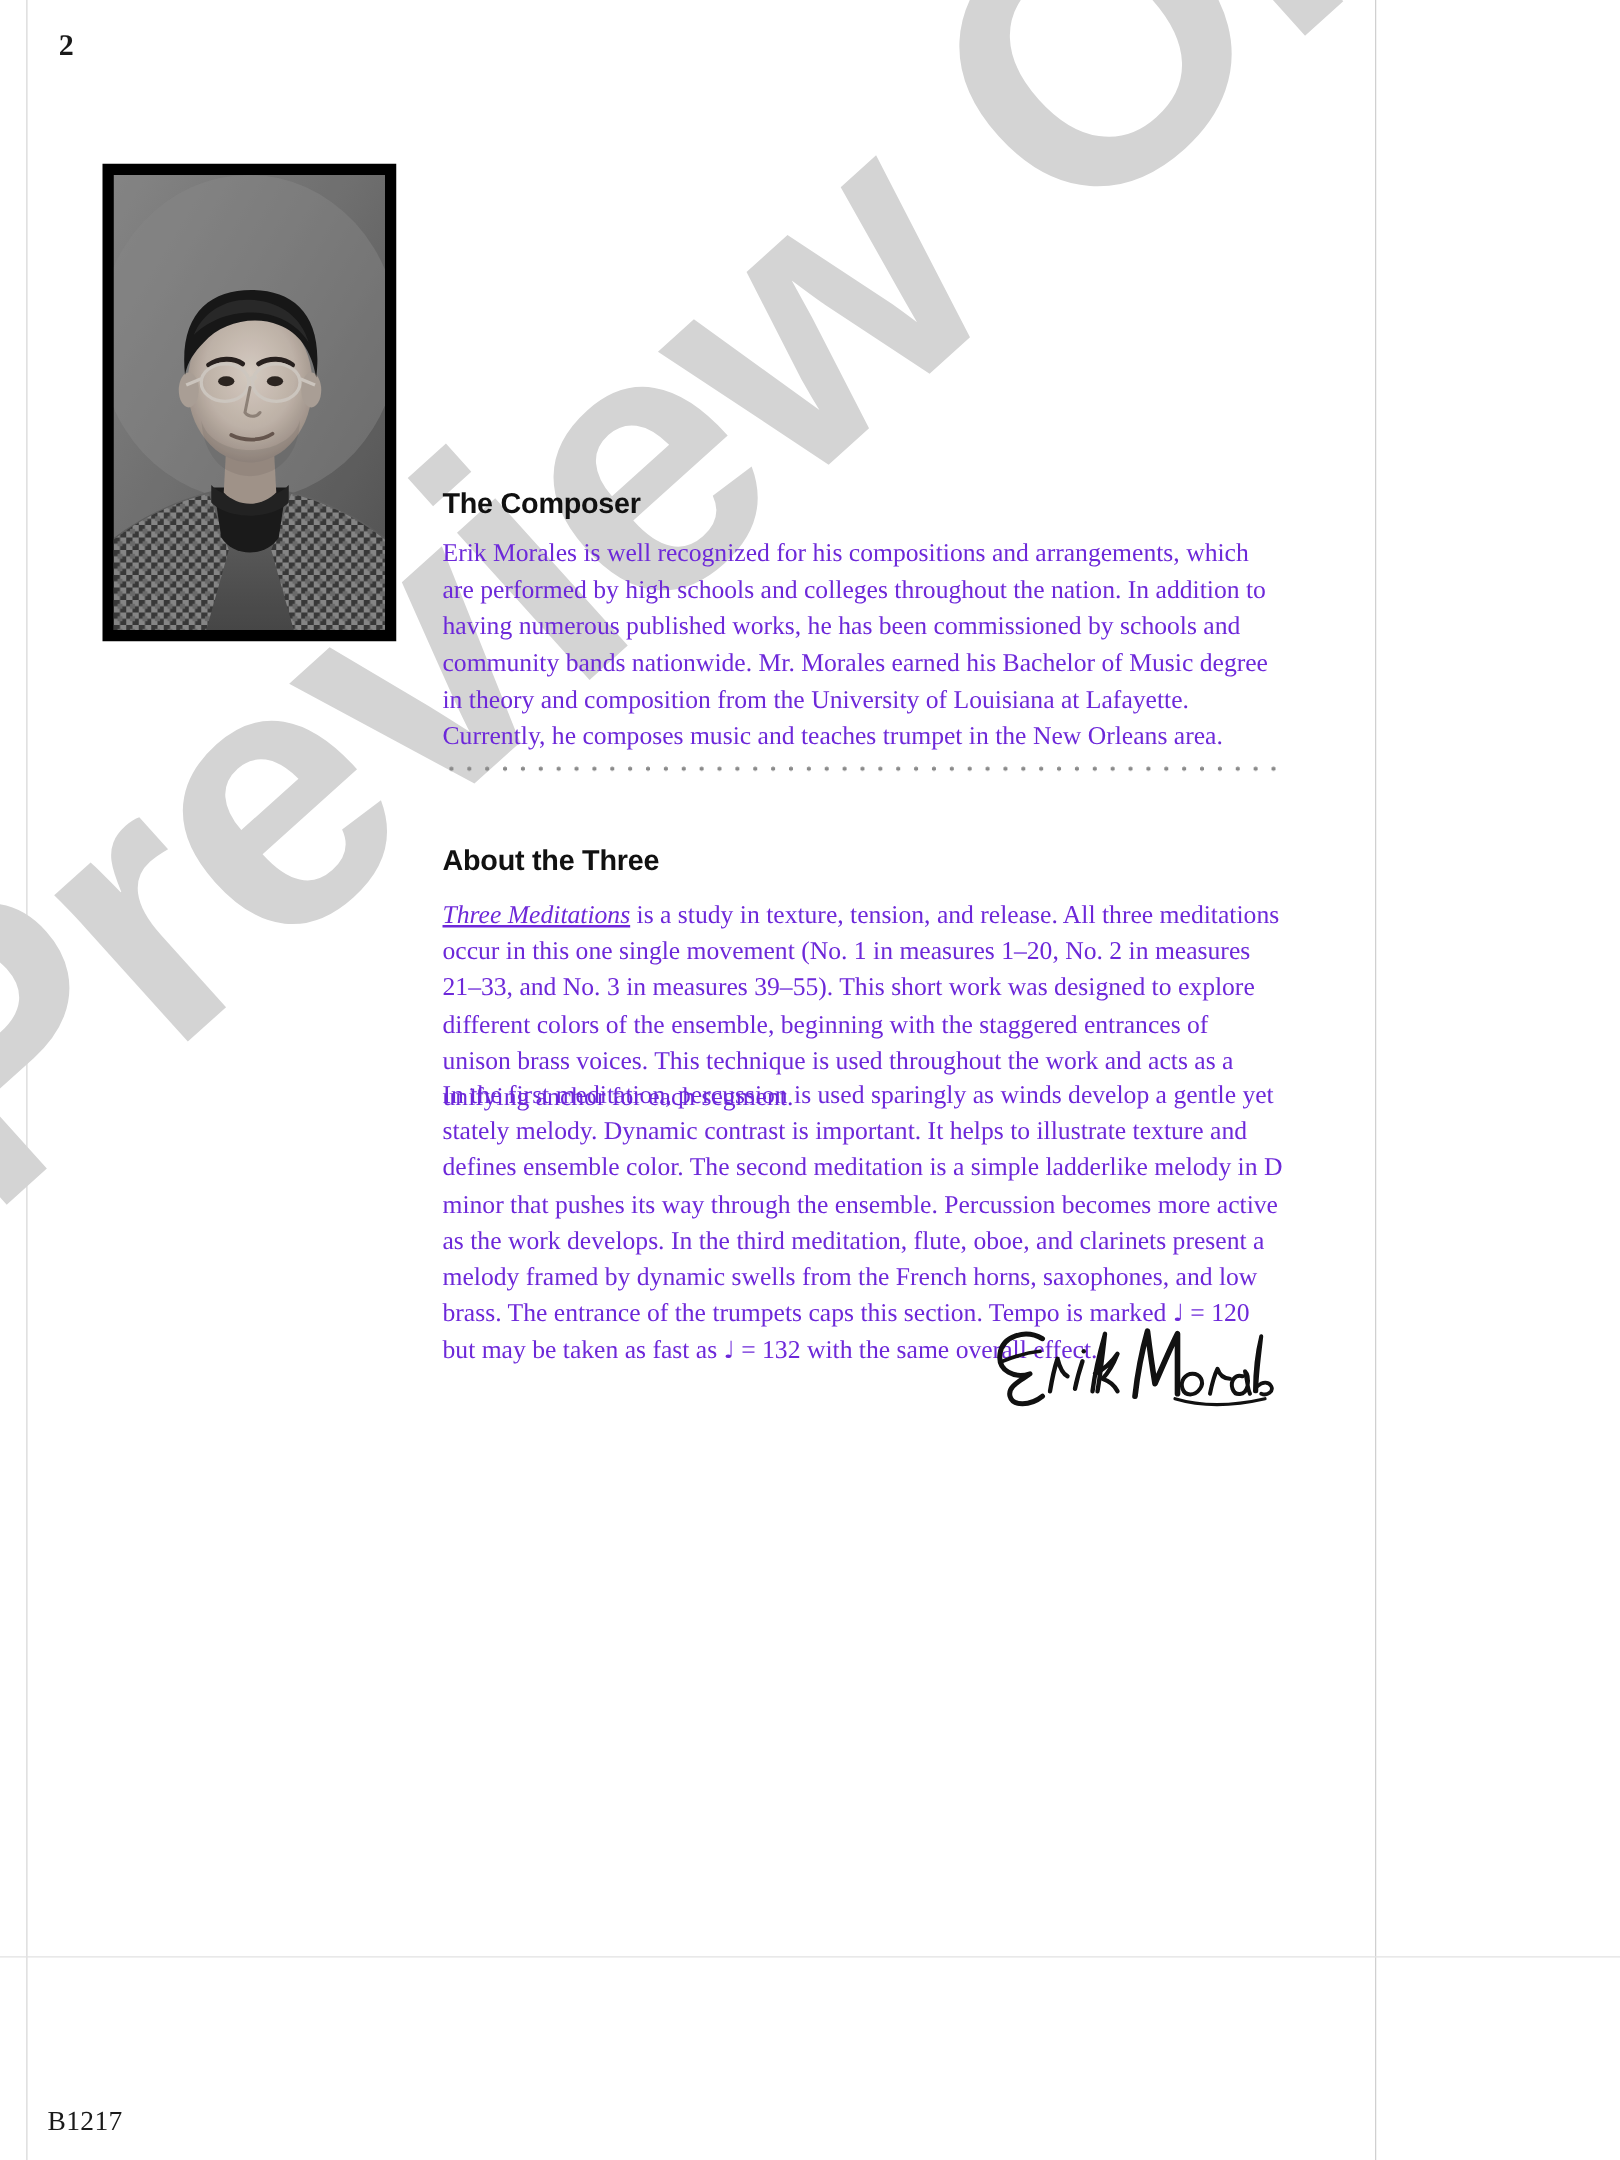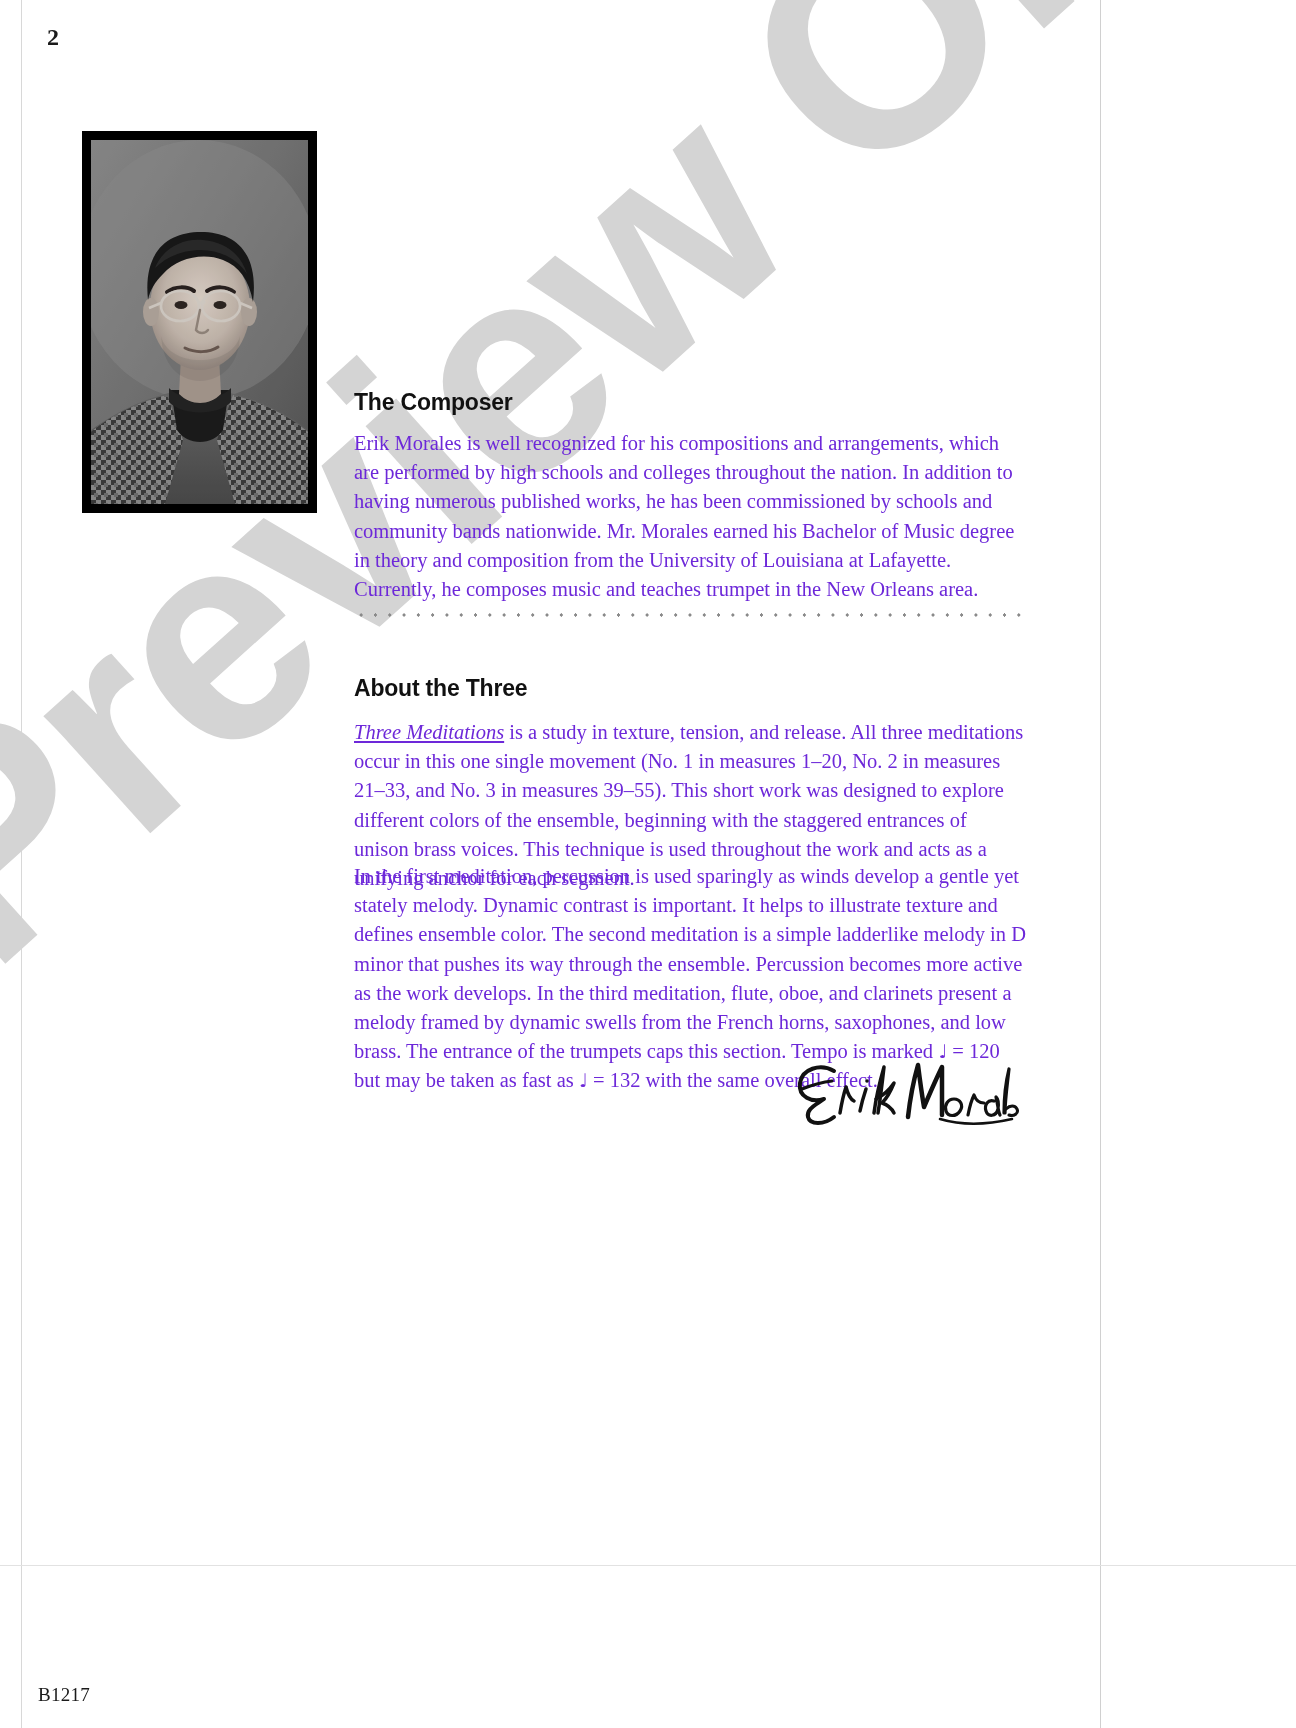--- a/index.html
+++ b/index.html
@@ -82,21 +82,21 @@
     color: #1a1a1a;
     z-index: 8;
   }
 
   
   .footer-code {
     position: absolute;
     left: 38px;
     top: 1684px;
     font-family: "Liberation Serif", serif;
-    font-size: 19px;
+    font-size: 22px;
     color: #1a1a1a;
     letter-spacing: 0.3px;
     z-index: 8;
   }
 
   
   .photo-frame {
     position: absolute;
     left: 82px;
     top: 131px;

